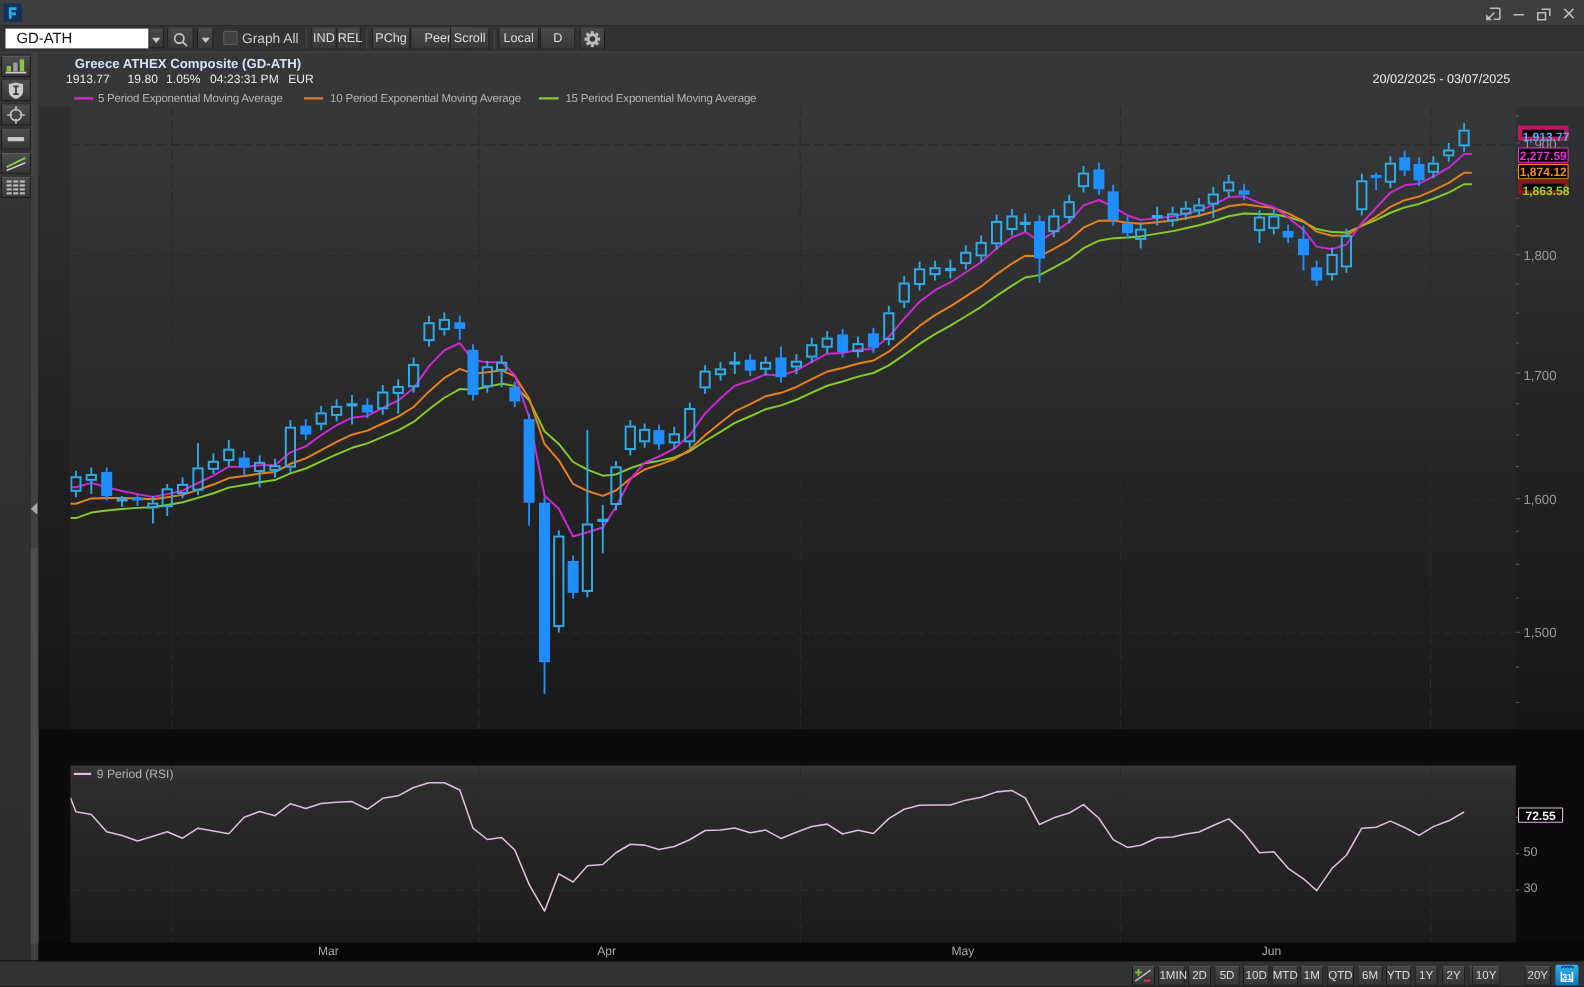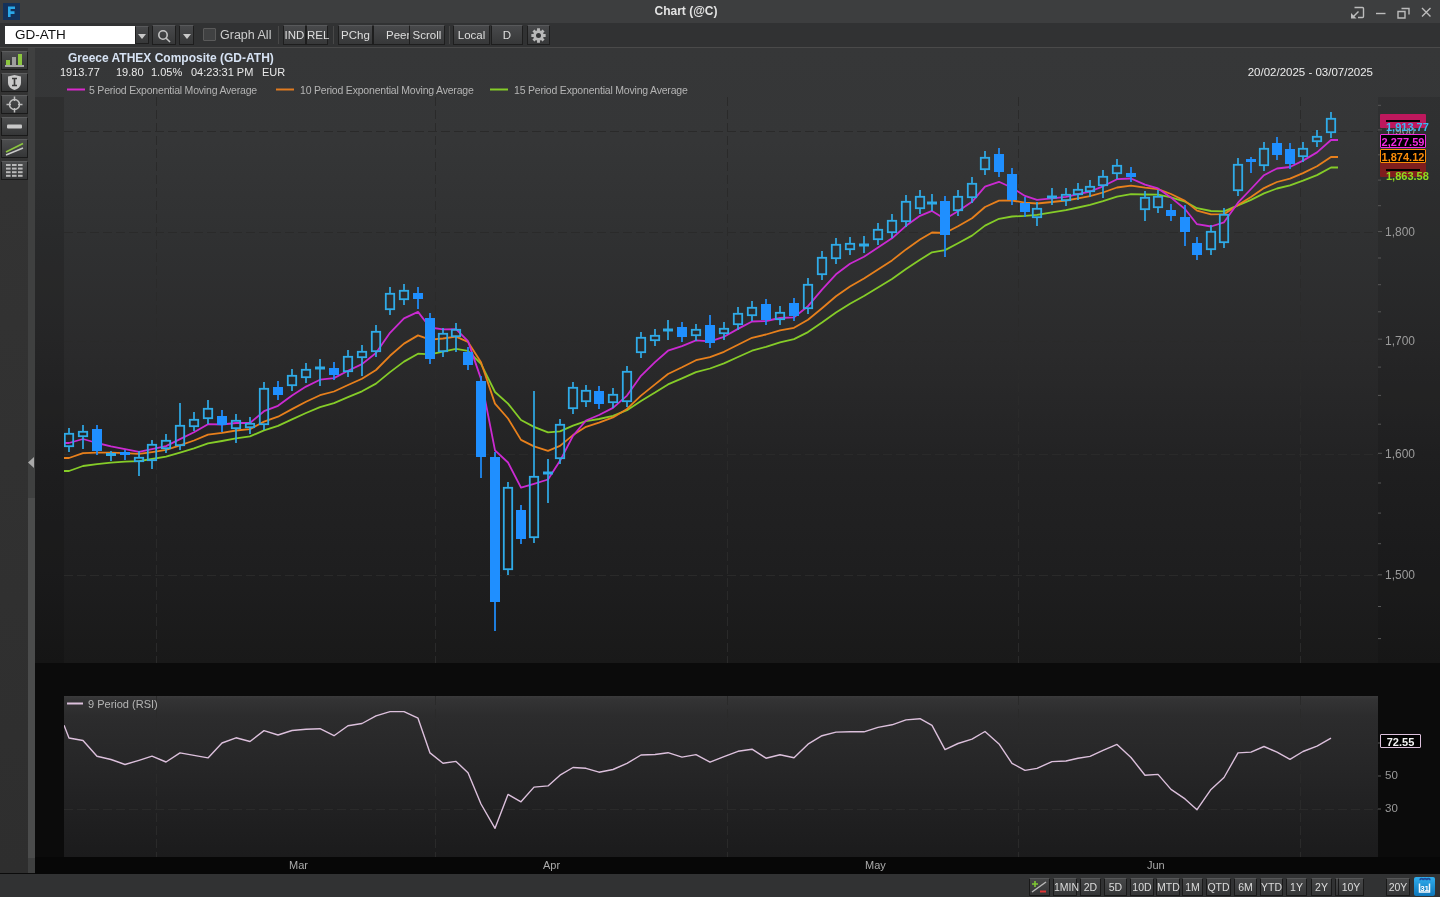--- a/index.html
+++ b/index.html
@@ -44,21 +44,20 @@
 #bottombar { position:absolute; left:0; top:874px; width:1440px; height:23px; background:#313233; }
 .bbtn { position:absolute; top:878px; height:18px; background:linear-gradient(#464748,#353637);
   border:1px solid #191919; border-top-color:#565758; color:#dcdcdc; font-size:10.5px;
   text-align:center; border-radius:1px; }
 .hdr { color:#e9e9e9; font-size:11px; }
 .legtxt { color:#b4b4b4; font-size:10.5px; letter-spacing:-0.2px; }
 </style></head>
 <body>
 <div id="page">
 <div id="titlebar"></div>
-<div id="title">Chart (@C)</div>
 <svg class="abs" style="left:3px;top:3px" width="17" height="17">
       <rect width="17" height="17" fill="#14315a"></rect>
       <path d="M5 3.5 h7 v2.6 h-4.4 v2.2 h3.9 v2.6 h-3.9 v3.1 h-2.6 z" fill="#2aa7e8"></path>
     </svg>
 <svg class="abs" style="left:1348px;top:4px" width="90" height="16" fill="none" stroke="#bcbcbc" stroke-width="1.4">
       <path d="M6.5 3.5 h8 a1 1 0 0 1 1 1 v8 a1 1 0 0 1 -1 1 h-4.5"></path>
       <line x1="10.5" y1="7.5" x2="4.5" y2="13.5"></line>
       <path d="M3 9 v5.5 h5.5 z" fill="#bcbcbc" stroke="none"></path>
       <line x1="28" y1="9.5" x2="37.5" y2="9.5"></line>
       <path d="M53.5 4.5 h7.5 v6 M50 7.5 h7 v6.5 h-7 z"></path>
@@ -441,24 +440,24 @@
 <line x1="0" y1="83.1" x2="3" y2="83.1" stroke="#585858" stroke-width="1"></line>
 <line x1="0" y1="57.8" x2="3" y2="57.8" stroke="#585858" stroke-width="1"></line>
 <line x1="0" y1="32.9" x2="4" y2="32.9" stroke="#585858" stroke-width="1"></line>
 <line x1="0" y1="8.3" x2="3" y2="8.3" stroke="#585858" stroke-width="1"></line>
     </svg>
 <div class="pricelbl" style="top:123.5px">1,900</div>
 <div class="pricelbl" style="top:225.0px">1,800</div>
 <div class="pricelbl" style="top:333.5px">1,700</div>
 <div class="pricelbl" style="top:447.0px">1,600</div>
 <div class="pricelbl" style="top:568.0px">1,500</div>
-<div class="pbox" style="top:113.5px;color:#3fb6f2;border:6px solid #be185d">1,913.77</div>
+<div class="pbox" style="top:113.5px;color:#3fb6f2;border:4px solid #be185d">1,913.77</div>
 <div class="pbox" style="top:134px;color:#f22be0;border:1px solid #f22be0">2,277.59</div>
 <div class="pbox" style="top:148.5px;color:#fb8d0a;border:1px solid #fb8d0a">1,874.12</div>
-<div class="pbox" style="top:163px;color:#8fdc1f;border:6px solid #7f1d1d">1,863.58</div>
+<div class="pbox" style="top:163px;color:#8fdc1f;border:4px solid #7f1d1d">1,863.58</div>
 <div id="rsibg"></div>
 <svg class="abs" style="left:64px;top:696px" width="1314" height="161">
       <line x1="0" y1="47.5" x2="1314" y2="47.5" class="gl"></line>
 <line x1="0" y1="113.5" x2="1314" y2="113.5" class="gl"></line>
 <line x1="92.5" y1="0" x2="92.5" y2="161" class="gl"></line>
 <line x1="371.5" y1="0" x2="371.5" y2="161" class="gl"></line>
 <line x1="663.5" y1="0" x2="663.5" y2="161" class="gl"></line>
 <line x1="954.5" y1="0" x2="954.5" y2="161" class="gl"></line>
 <line x1="1236.5" y1="0" x2="1236.5" y2="161" class="gl"></line>
 <polyline points="0,29.2 5,42 19,44.5 33,60.2 47,63.5 61,68.5 75,64.3 88,60.2 102,66 116,56.9 130,59.4 144,61.9 158,47 172,41.8 186,45.5 200,34.6 214,39 228,34.5 242,33.3 256,32.7 270,39.7 284,29.7 298,27.5 312,19.9 326,15.6 340,15.6 354,22.2 366,56.9 379,67.2 392,65.4 404,76.7 417,108 431,132.3 444,98.4 457,105.8 470,91.1 484,89.9 496,79.2 509,71.5 522,72.3 535,76.2 549,73.5 563,67.4 577,59 591,58.5 604,56.7 618,61.1 632,58.6 646,66.2 660,60.6 674,55.3 688,53.2 702,62.2 716,58.7 730,61.7 744,48.2 758,39.7 772,36.1 786,35.8 800,35.8 814,31.4 828,28.8 842,23.9 856,22.7 868,29.4 881,53.6 894,47.5 908,43.1 921,35.5 935,47.9 948,67.3 961,74.4 973,72.4 988,65.6 1002,65 1014,62.2 1026,60.4 1039,54.4 1053,48.4 1067,61.5 1081,79.2 1094,78.4 1107,93.4 1121,102.9 1133,113.7 1147,93.4 1160,81.5 1174,56.9 1187,56.1 1200,50.5 1213,56.2 1226,63.4 1239,55.5 1253,50.2 1267,42.2" class="lr"></polyline>

